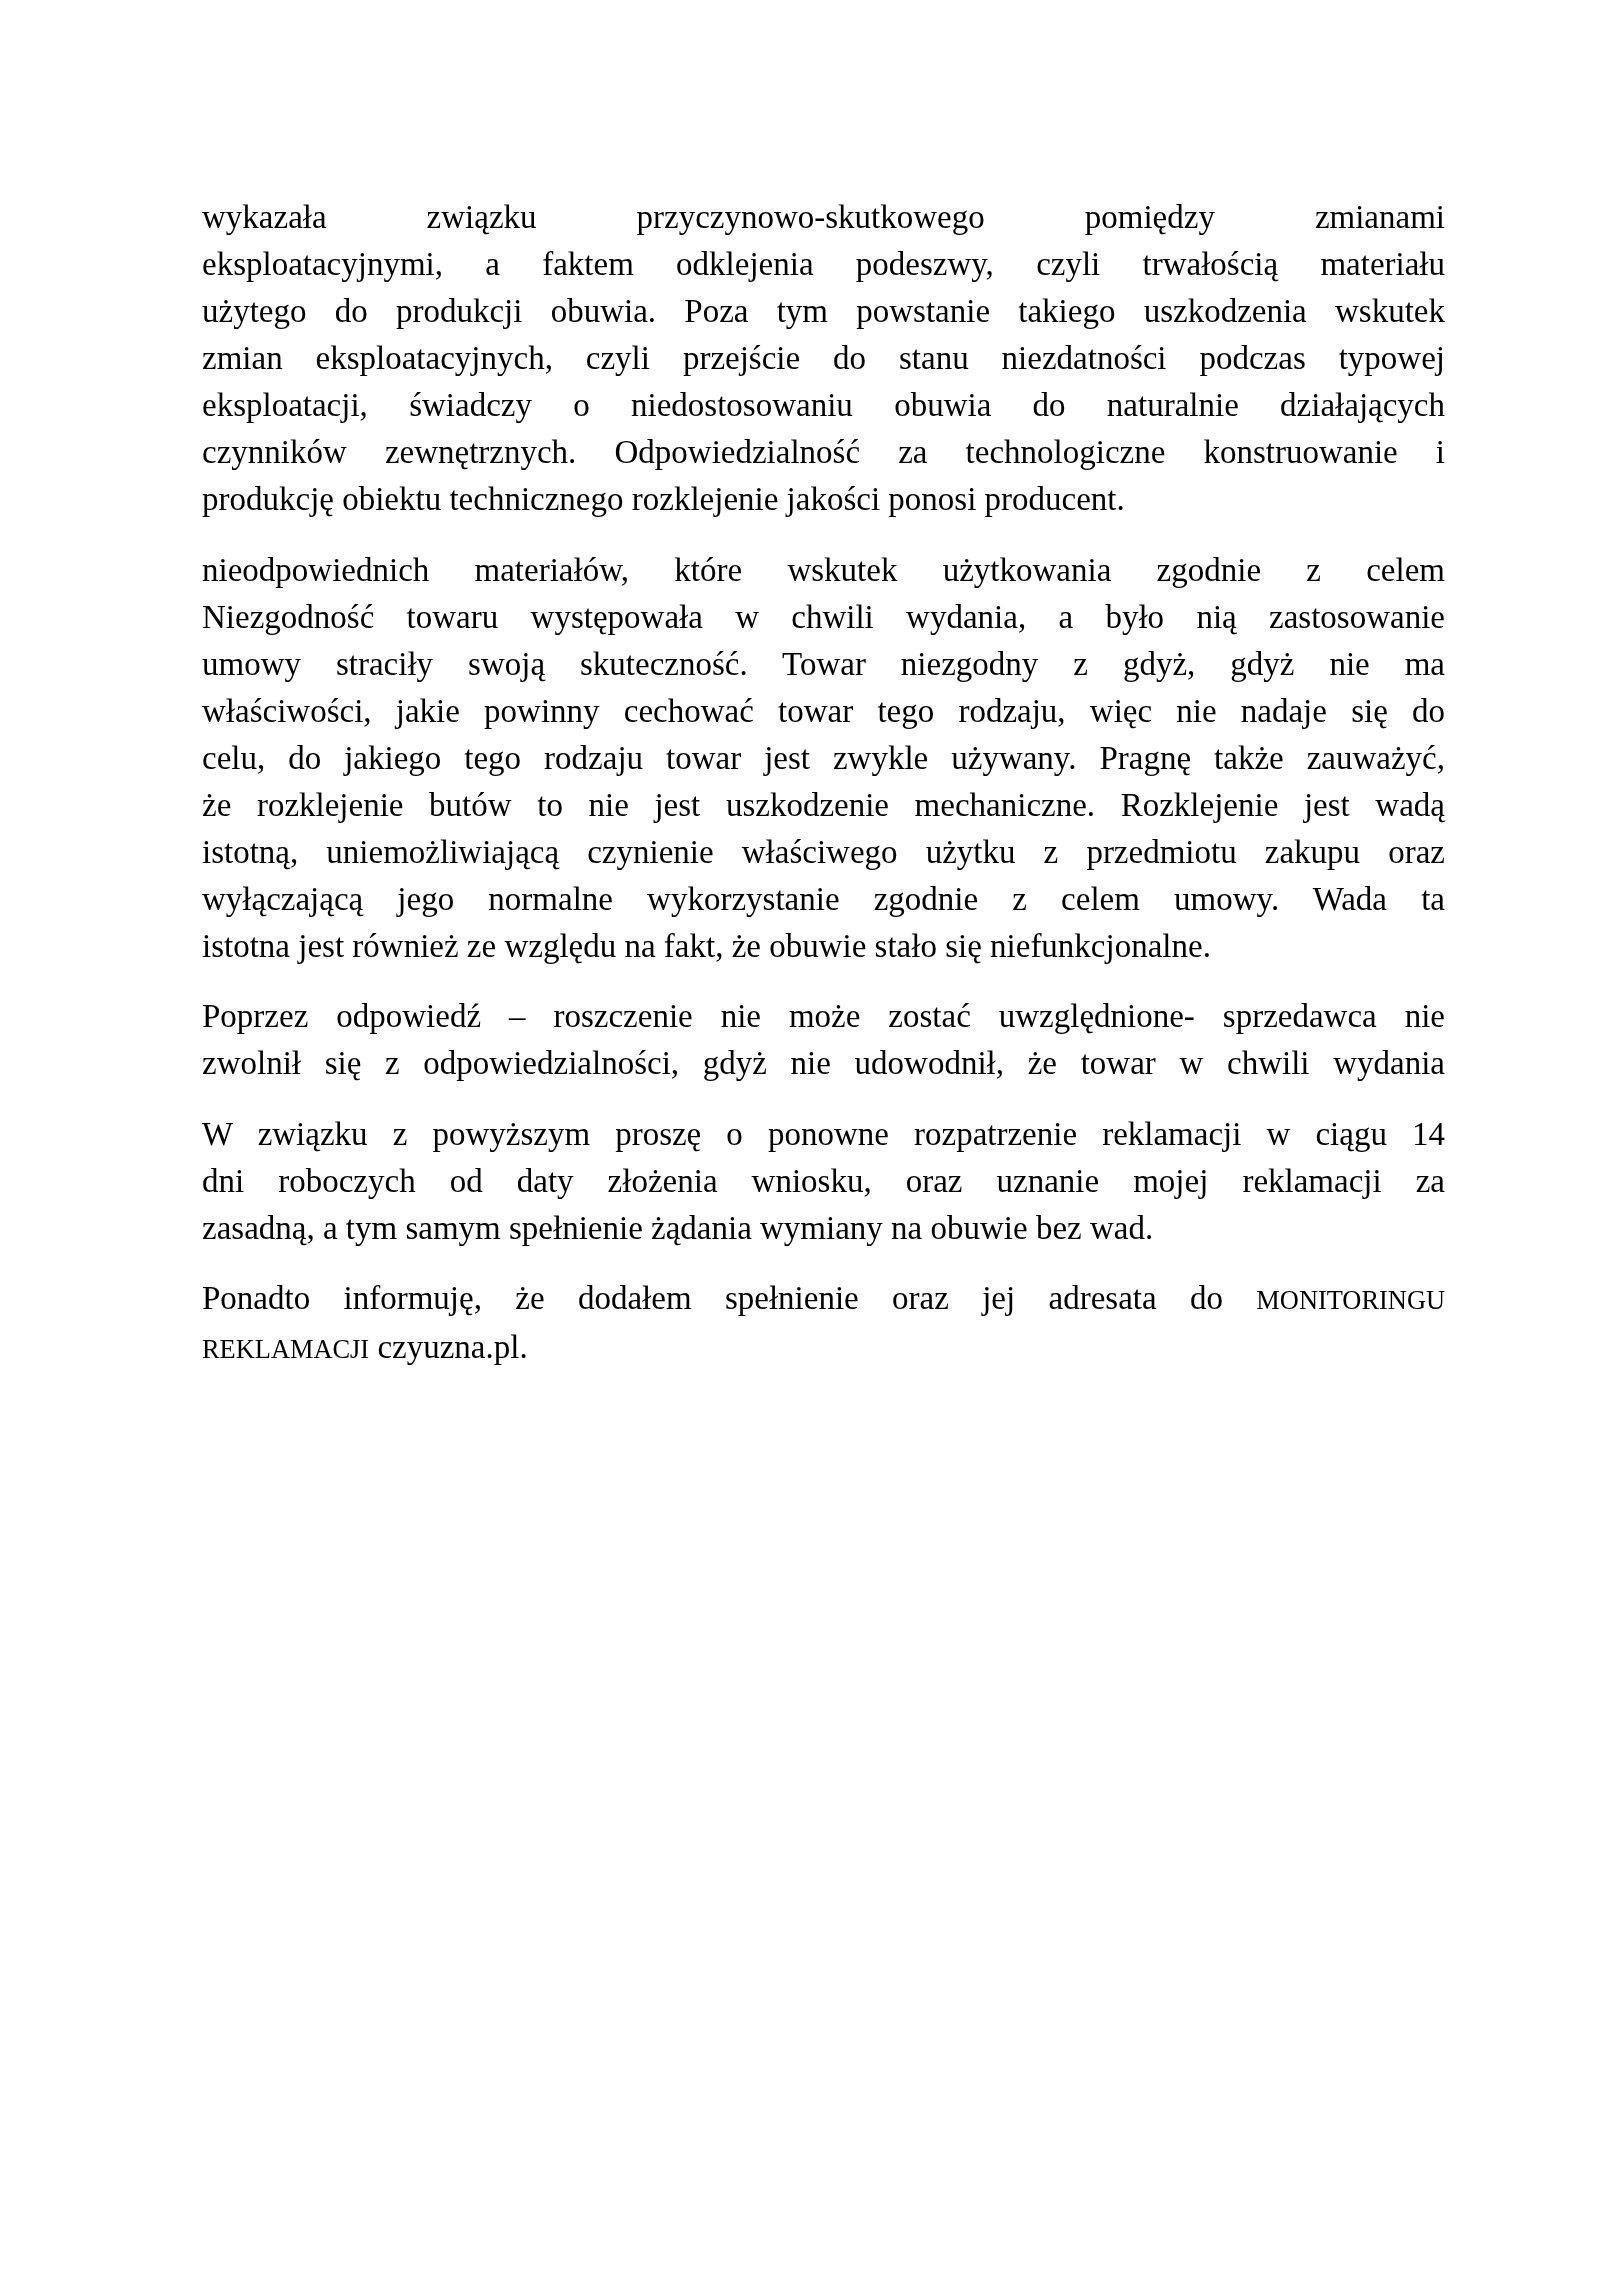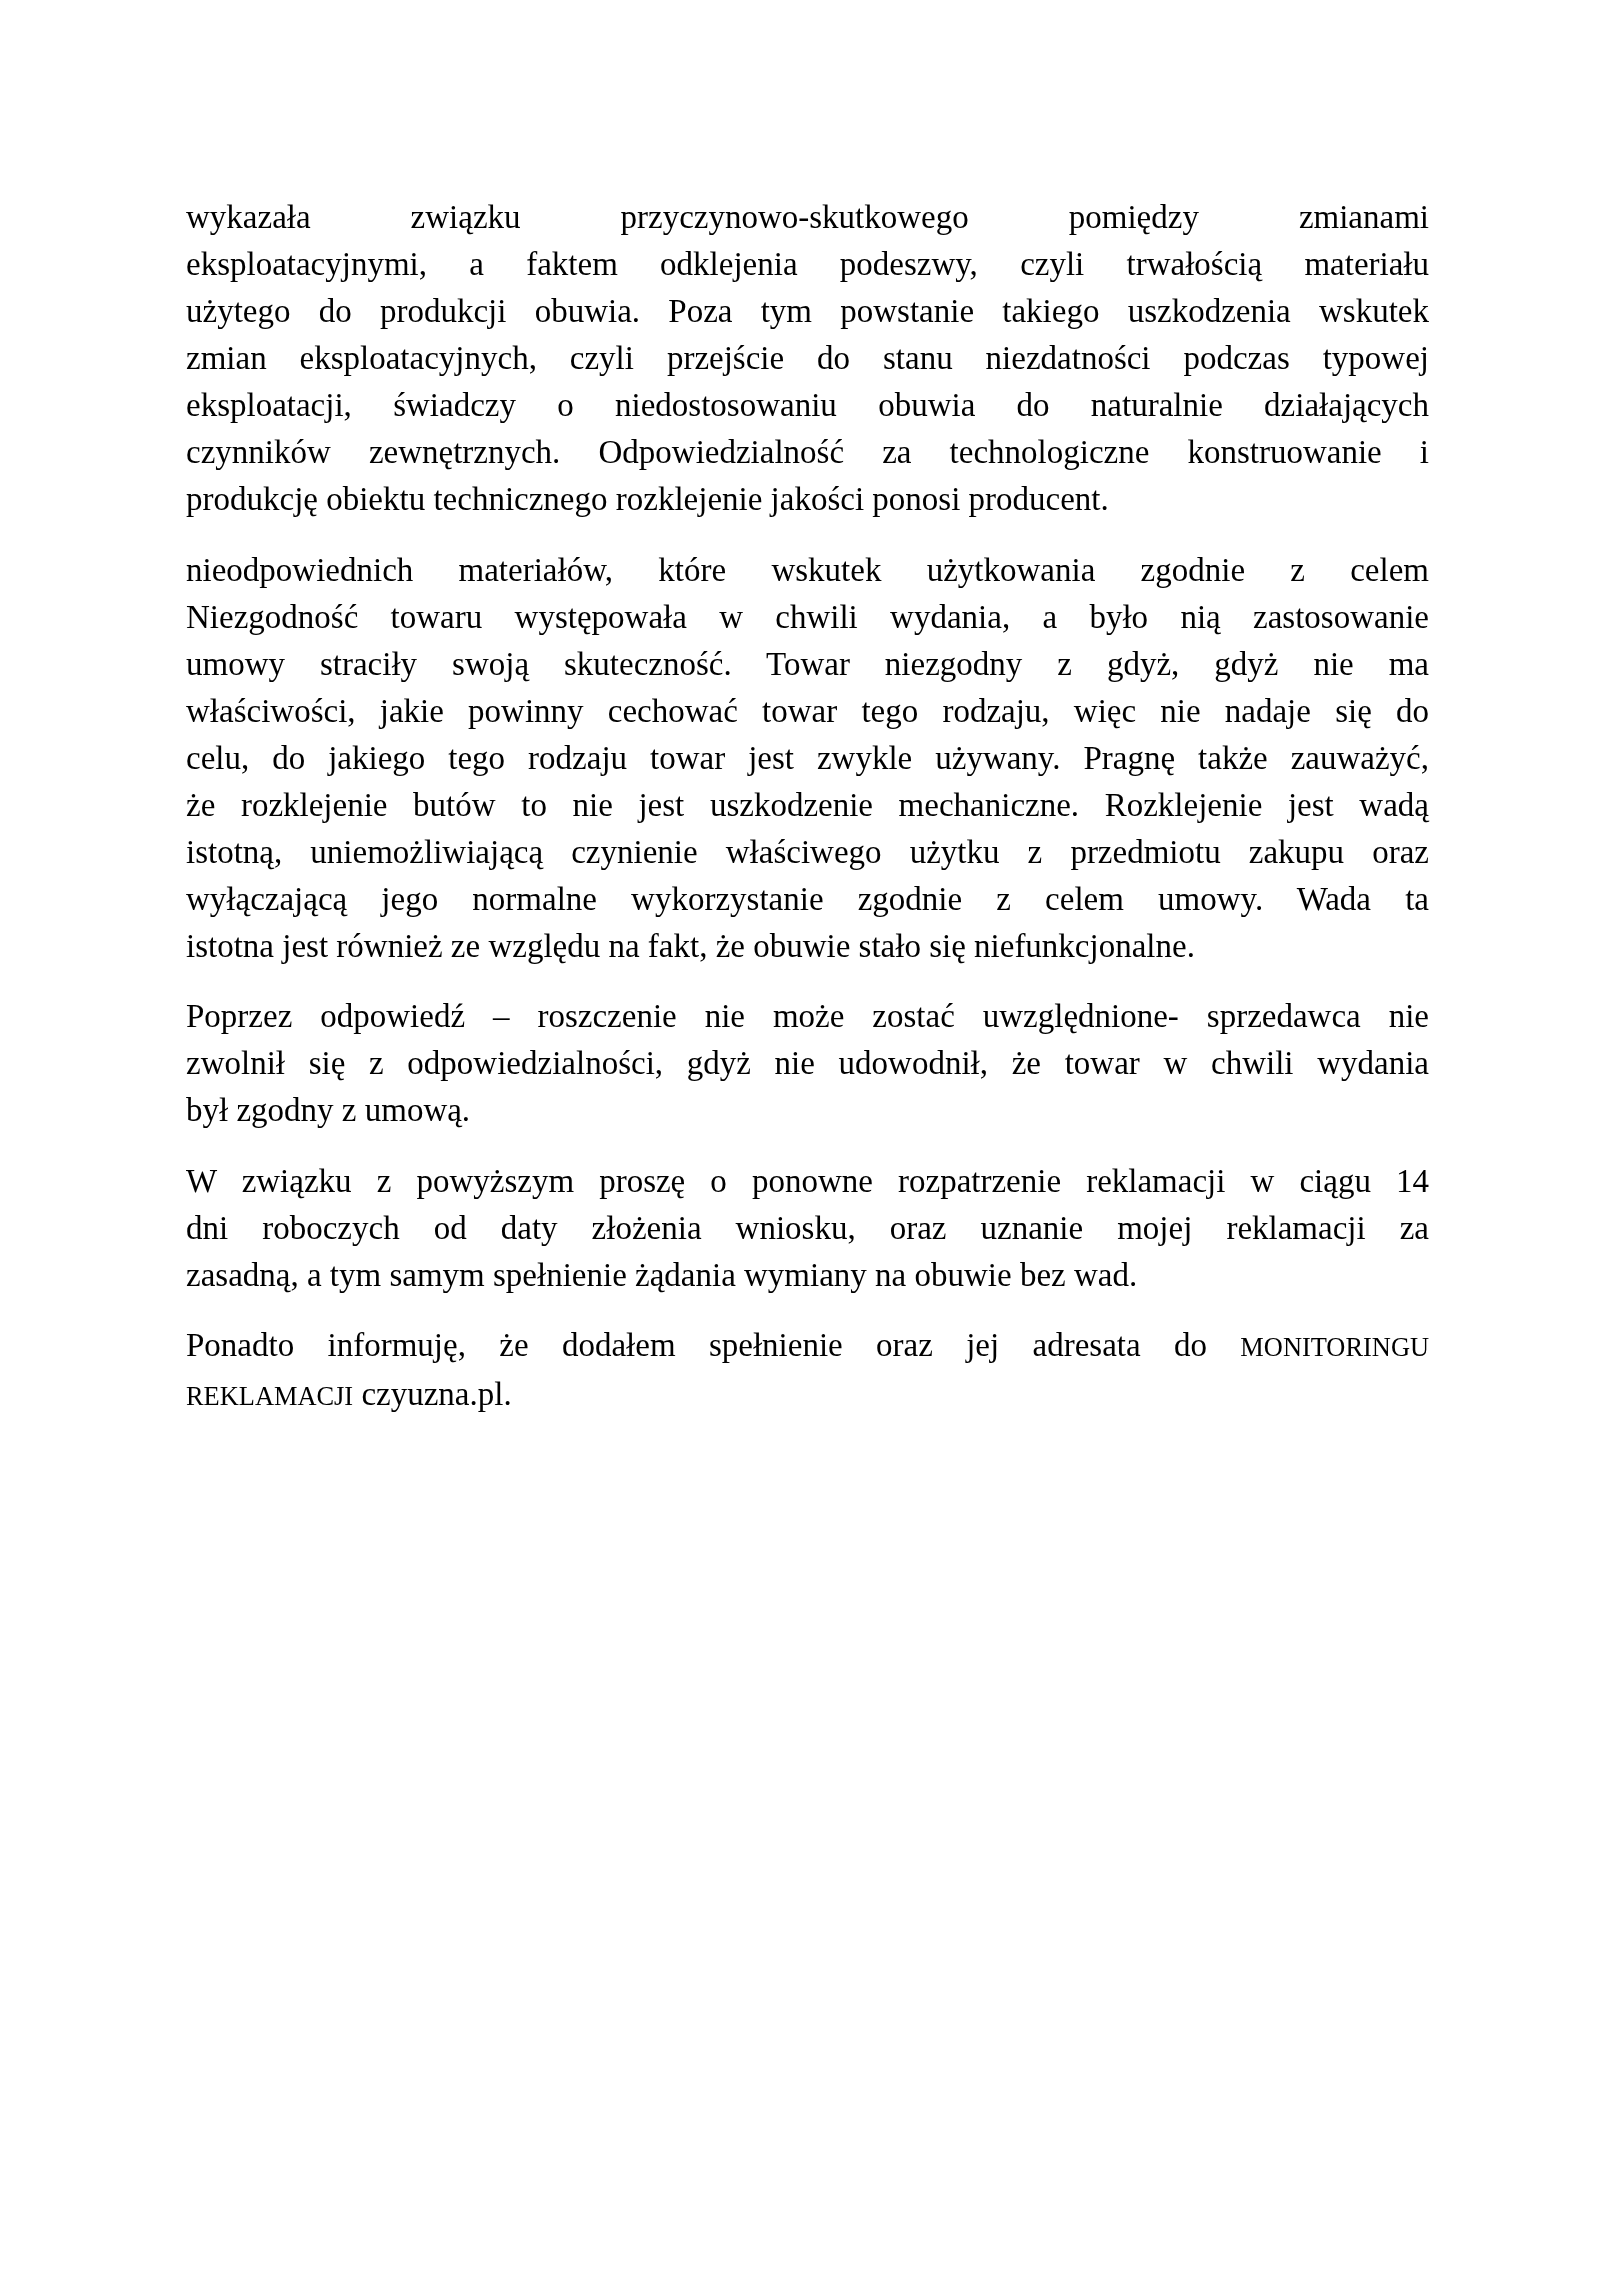--- a/index.html
+++ b/index.html
@@ -9,21 +9,21 @@
   }
   .page {
     position: relative;
     width: 1623px;
     height: 2295px;
     background: #ffffff;
     overflow: hidden;
   }
   .letter-body {
     position: absolute;
-    left: 186px;
+    left: 202px;
     top: 194px;
     width: 1243px;
     font-family: "Liberation Serif", "DejaVu Serif", serif;
     font-size: 33px;
     line-height: 47px;
     color: #000000;
     font-weight: 400;
   }
   .para {
     margin: 0 0 23.6px 0;
@@ -64,21 +64,20 @@
       <div class="ln j">celu, do jakiego tego rodzaju towar jest zwykle używany. Pragnę także zauważyć,</div>
       <div class="ln j">że rozklejenie butów to nie jest uszkodzenie mechaniczne. Rozklejenie jest wadą</div>
       <div class="ln j">istotną, uniemożliwiającą czynienie właściwego użytku z przedmiotu zakupu oraz</div>
       <div class="ln j">wyłączającą jego normalne wykorzystanie zgodnie z celem umowy. Wada ta</div>
       <div class="ln">istotna jest również ze względu na fakt, że obuwie stało się niefunkcjonalne.</div>
     </div>
 
     <div class="para">
       <div class="ln j">Poprzez odpowiedź – roszczenie nie może zostać uwzględnione- sprzedawca nie</div>
       <div class="ln j">zwolnił się z odpowiedzialności, gdyż nie udowodnił, że towar w chwili wydania</div>
-      <div class="ln">był zgodny z umową.</div>
     </div>
 
     <div class="para">
       <div class="ln j">W związku z powyższym proszę o ponowne rozpatrzenie reklamacji w ciągu 14</div>
       <div class="ln j">dni roboczych od daty złożenia wniosku, oraz uznanie mojej reklamacji za</div>
       <div class="ln">zasadną, a tym samym spełnienie żądania wymiany na obuwie bez wad.</div>
     </div>
 
     <div class="para">
       <div class="ln j"><span>Ponadto informuję, że dodałem spełnienie oraz jej adresata do </span><span class="caps">MONITORINGU</span></div>

